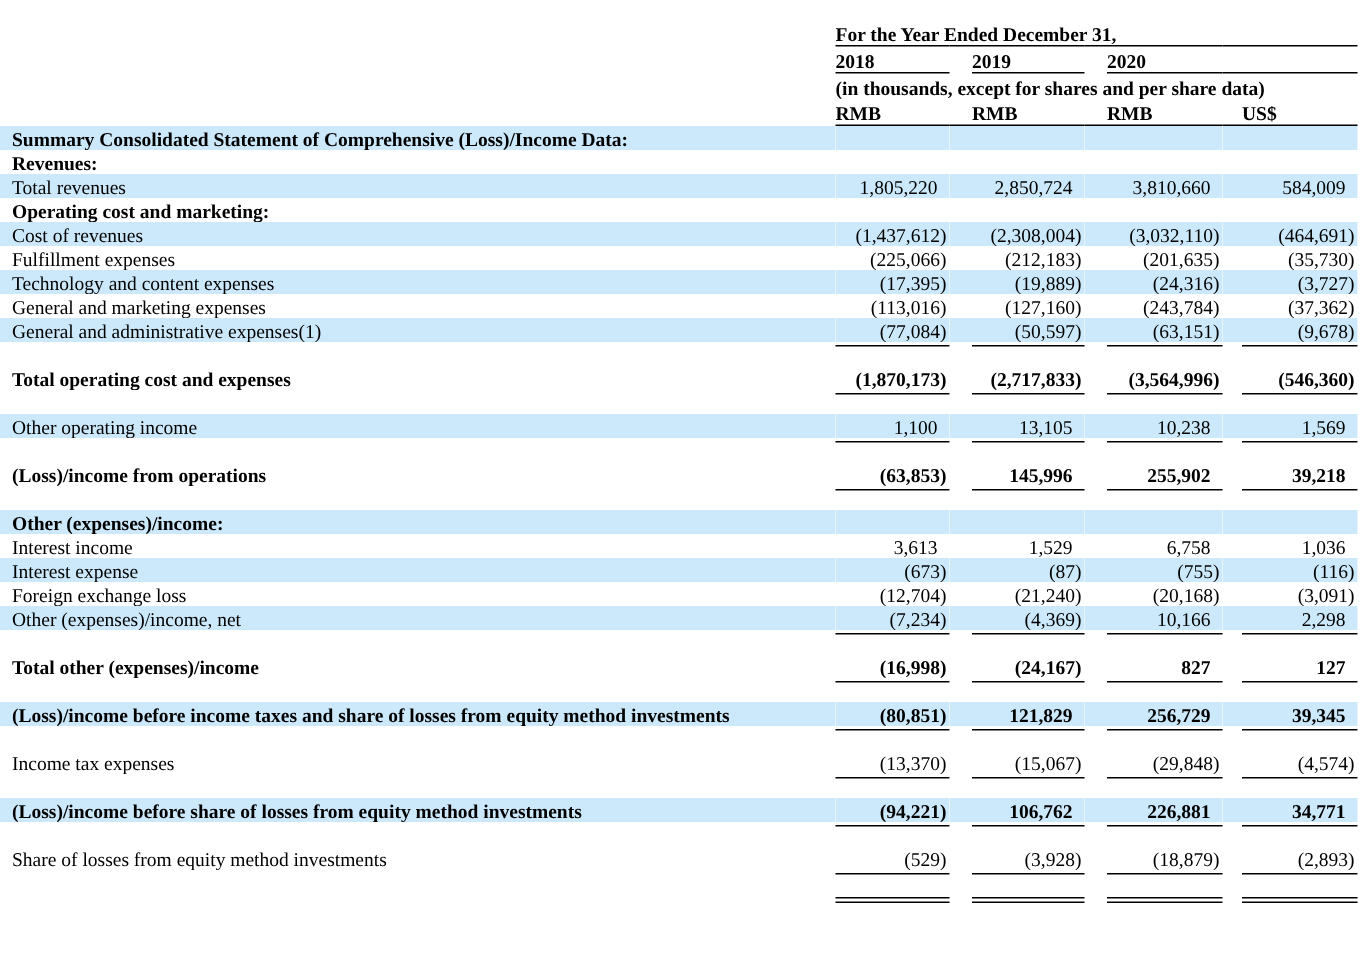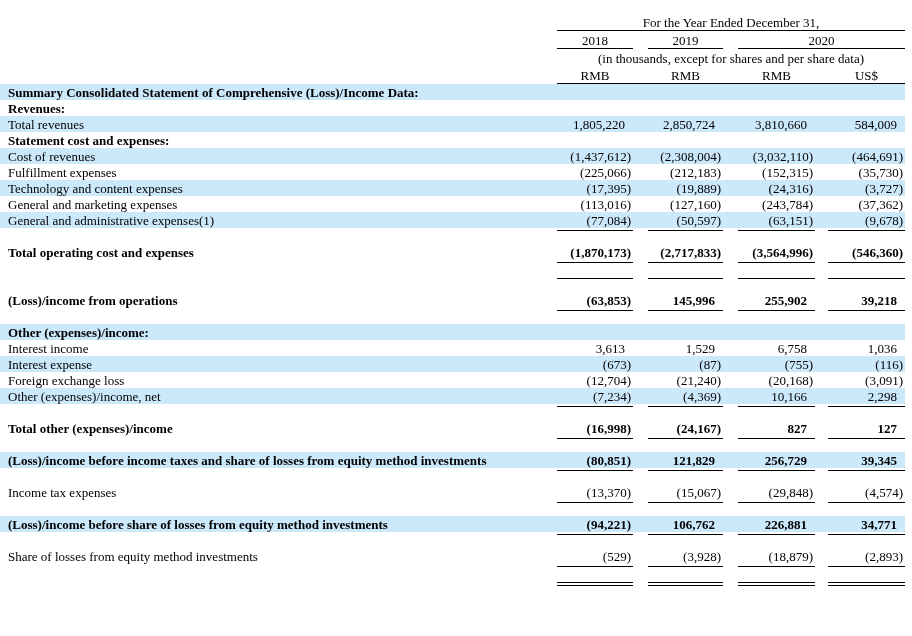--- a/index.html
+++ b/index.html
@@ -7,21 +7,21 @@
     width:912px;height:636px;background:#ffffff;color:#000;
     font-family:"Liberation Serif","DejaVu Serif",serif;
     overflow:hidden;
   }
   .wrap{padding-top:13px;}
   table{border-collapse:collapse;table-layout:fixed;width:905px;}
   td{
     font-size:13px;line-height:15px;height:16px;padding:0;
     white-space:nowrap;overflow:hidden;vertical-align:bottom;
   }
-  thead td{font-weight:normal;text-align:center;height:17px;}
+  thead td{font-weight:bold;text-align:left;height:17px;}
   .bb{border-bottom:1px solid #000;}
   tr.blue{background:#cce9fb;font-family:Liberation Serif, serif;}
   td.label{text-align:left;padding-left:8px;}
   tr.bold td{font-weight:bold;}
   td.num{text-align:right;padding-right:2px;}
   td.num.pos{padding-right:8px;}
   tr.rule td{height:2px;font-size:0;line-height:0;}
   tr.rule td.r.single{border-bottom:1px solid #000;}
   tr.rule td.r.double{border-bottom:4px double #000;}
   tr.spacer td{height:13px;font-size:0;line-height:0;}
@@ -94,21 +94,21 @@
           <td class="label">Total revenues</td>
           <td class="num pos">1,805,220</td>
           <td></td>
           <td class="num pos">2,850,724</td>
           <td></td>
           <td class="num pos">3,810,660</td>
           <td></td>
           <td class="num pos">584,009</td>
         </tr>
         <tr class="bold">
-          <td class="label">Statement cost and expenses:</td>
+          <td class="label">Operating cost and marketing:</td>
           <td class="num"></td>
           <td></td>
           <td class="num"></td>
           <td></td>
           <td class="num"></td>
           <td></td>
           <td class="num"></td>
         </tr>
         <tr class="blue ">
           <td class="label">Cost of revenues</td>
@@ -119,21 +119,21 @@
           <td class="num">(3,032,110)</td>
           <td></td>
           <td class="num">(464,691)</td>
         </tr>
         <tr class="">
           <td class="label">Fulfillment expenses</td>
           <td class="num">(225,066)</td>
           <td></td>
           <td class="num">(212,183)</td>
           <td></td>
-          <td class="num">(152,315)</td>
+          <td class="num">(201,635)</td>
           <td></td>
           <td class="num">(35,730)</td>
         </tr>
         <tr class="blue ">
           <td class="label">Technology and content expenses</td>
           <td class="num">(17,395)</td>
           <td></td>
           <td class="num">(19,889)</td>
           <td></td>
           <td class="num">(24,316)</td>
@@ -188,20 +188,30 @@
           <td class="r single"></td>
           <td></td>
           <td class="r single"></td>
           <td></td>
           <td class="r single"></td>
           <td></td>
           <td class="r single"></td>
         </tr>
         <tr class="spacer">
           <td colspan="8"></td>
+        </tr>
+        <tr class="blue ">
+          <td class="label">Other operating income</td>
+          <td class="num pos">1,100</td>
+          <td></td>
+          <td class="num pos">13,105</td>
+          <td></td>
+          <td class="num pos">10,238</td>
+          <td></td>
+          <td class="num pos">1,569</td>
         </tr>
         <tr class="rule">
           <td></td>
           <td class="r single"></td>
           <td></td>
           <td class="r single"></td>
           <td></td>
           <td class="r single"></td>
           <td></td>
           <td class="r single"></td>

